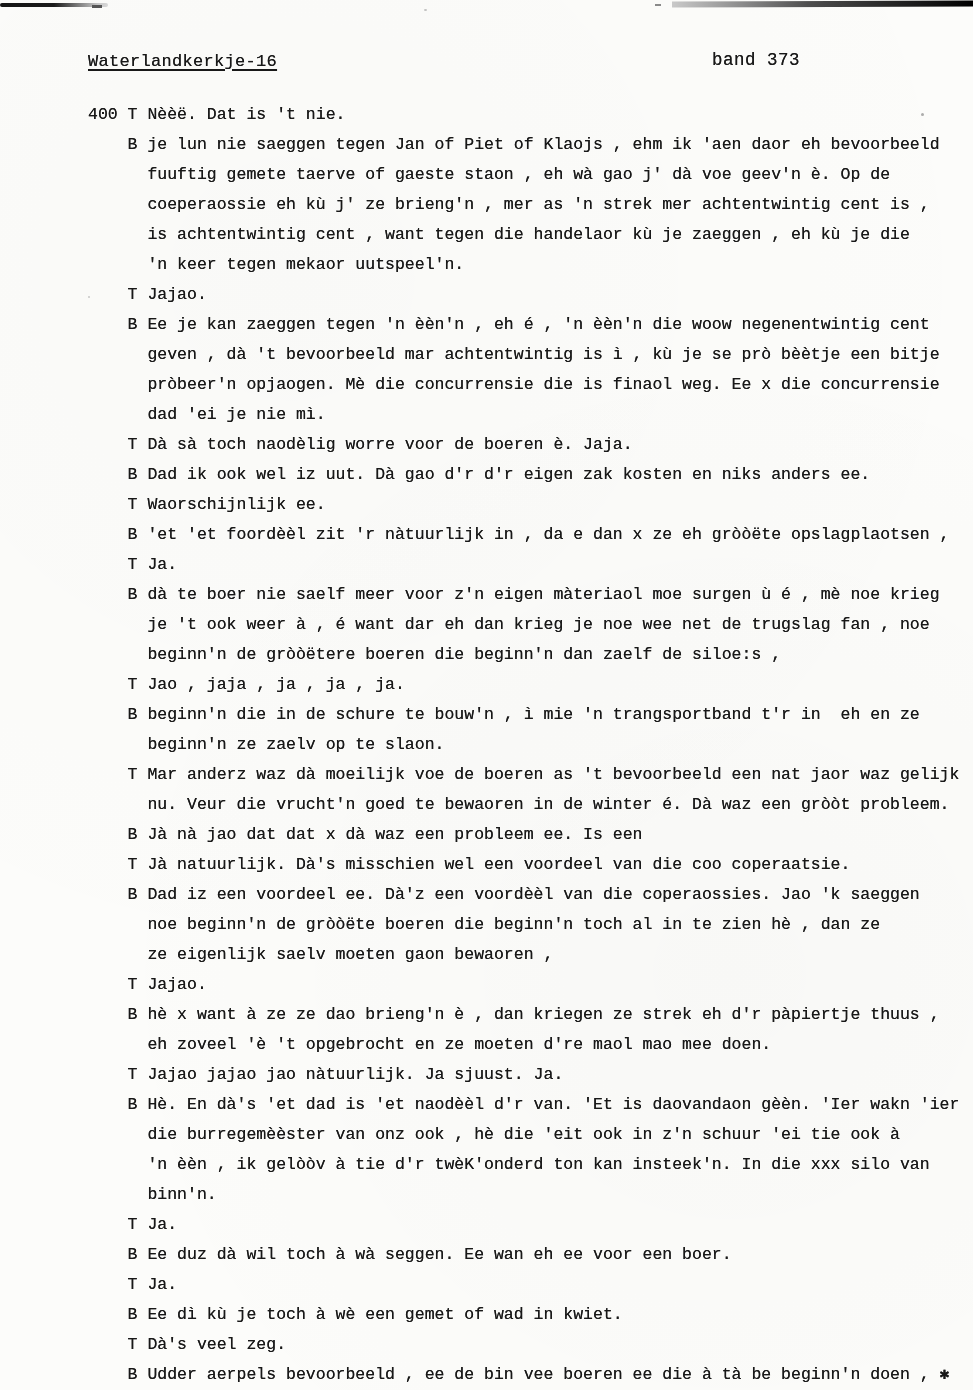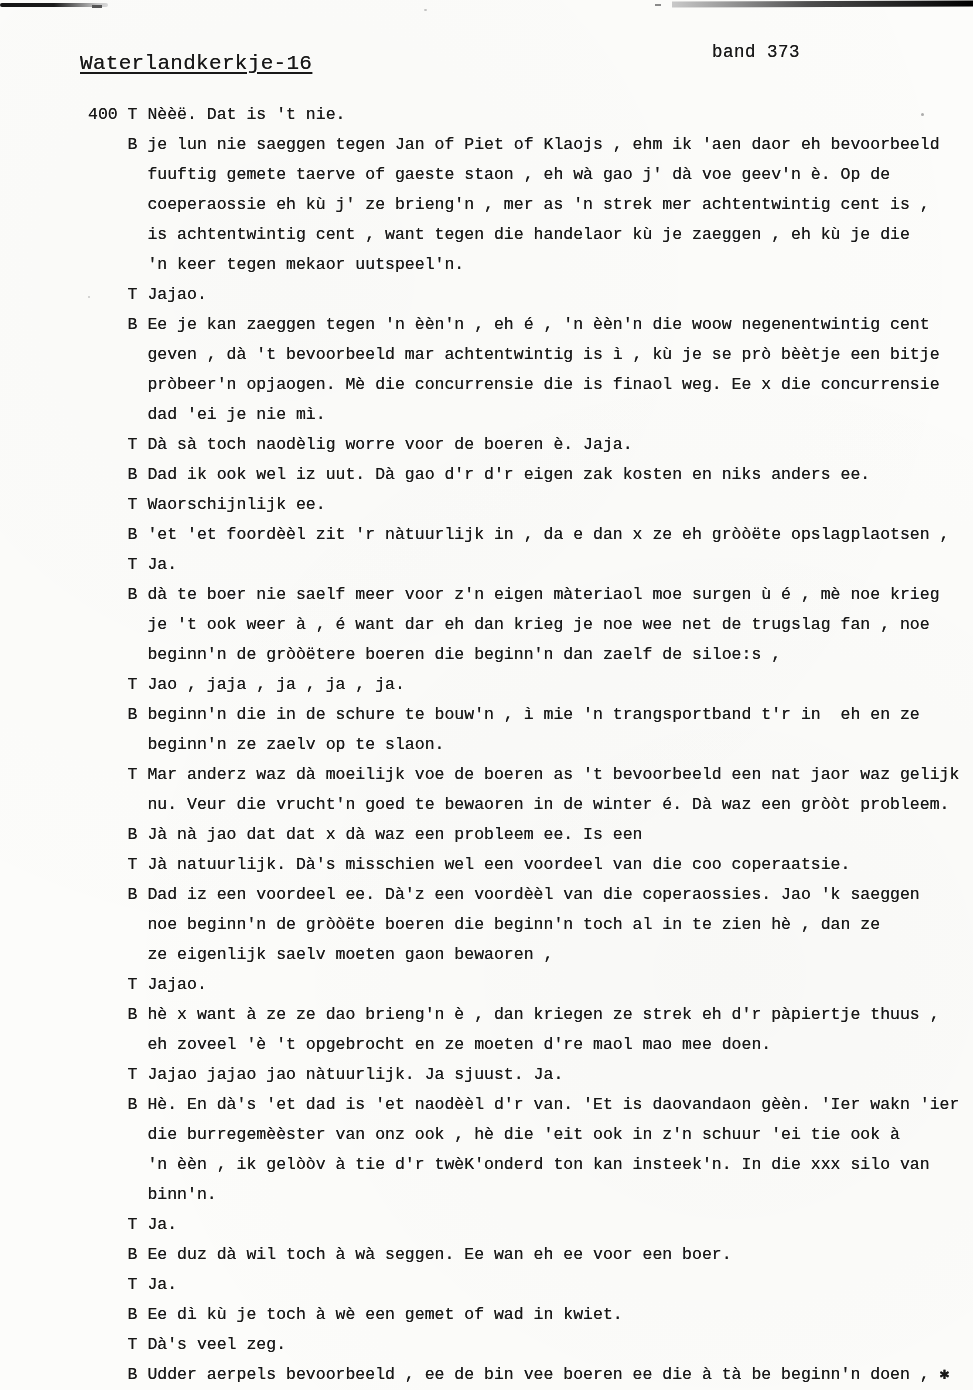--- a/index.html
+++ b/index.html
@@ -53,31 +53,31 @@
   .speck.s1 { left: 921px; top: 113px; width: 3px; height: 3px; opacity: .55; }
   .speck.s2 { left: 424px; top: 9px;  width: 3px; height: 2px; opacity: .4; }
   .speck.s4 { left: 88px;  top: 296px; width: 2px; height: 2px; opacity: .35; }
 
   .ink {
     color: #181818;
     text-shadow: 0 0 0.6px rgba(25,25,25,0.85);
   }
   .header-title {
     position: absolute;
-    left: 80px; top: 52px;
-    font-size: 21px;
+    left: 88px; top: 52px;
+    font-size: 17px;
     letter-spacing: 0.3px;
     text-decoration: underline;
     text-underline-offset: 3px;
     text-decoration-thickness: 2px;
     white-space: pre;
   }
   .band-number {
     position: absolute;
-    left: 712px; top: 42px;
+    left: 712px; top: 50px;
     font-size: 17.5px;
     letter-spacing: 0.5px;
     white-space: pre;
   }
   .transcript {
     position: absolute;
     left: 88px; top: 100px;
     width: 900px;
     font-size: 16.5px;
     line-height: 30px;

